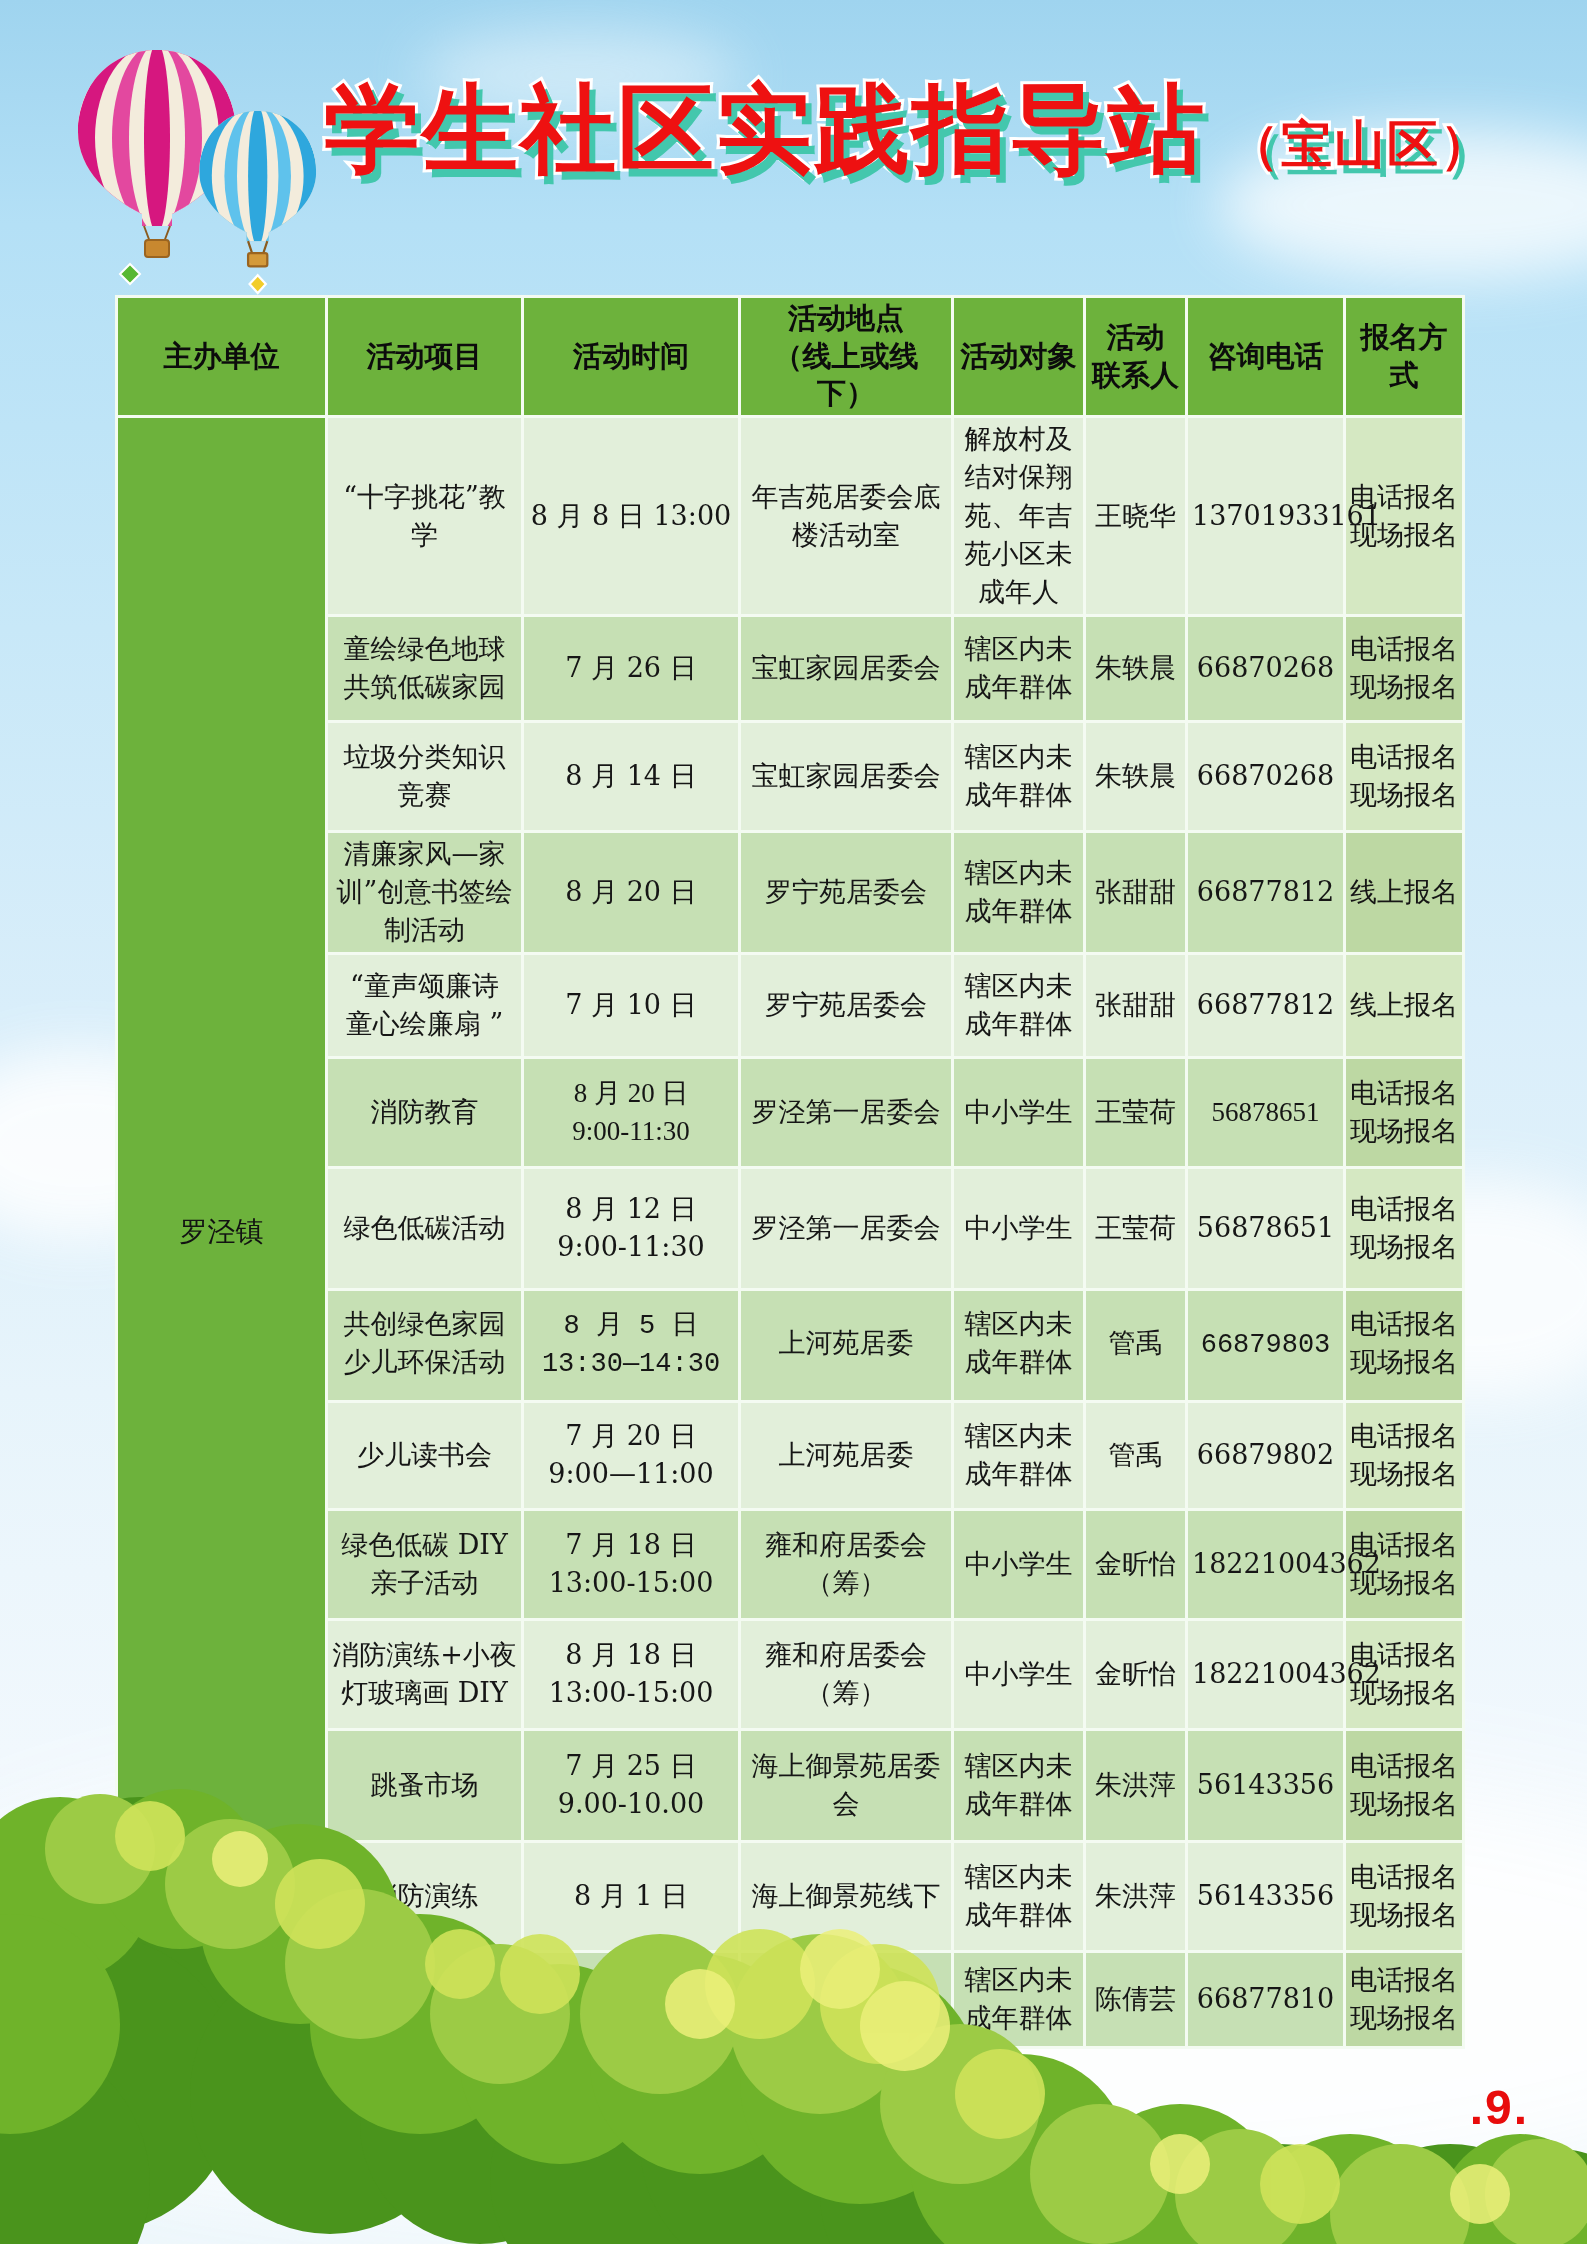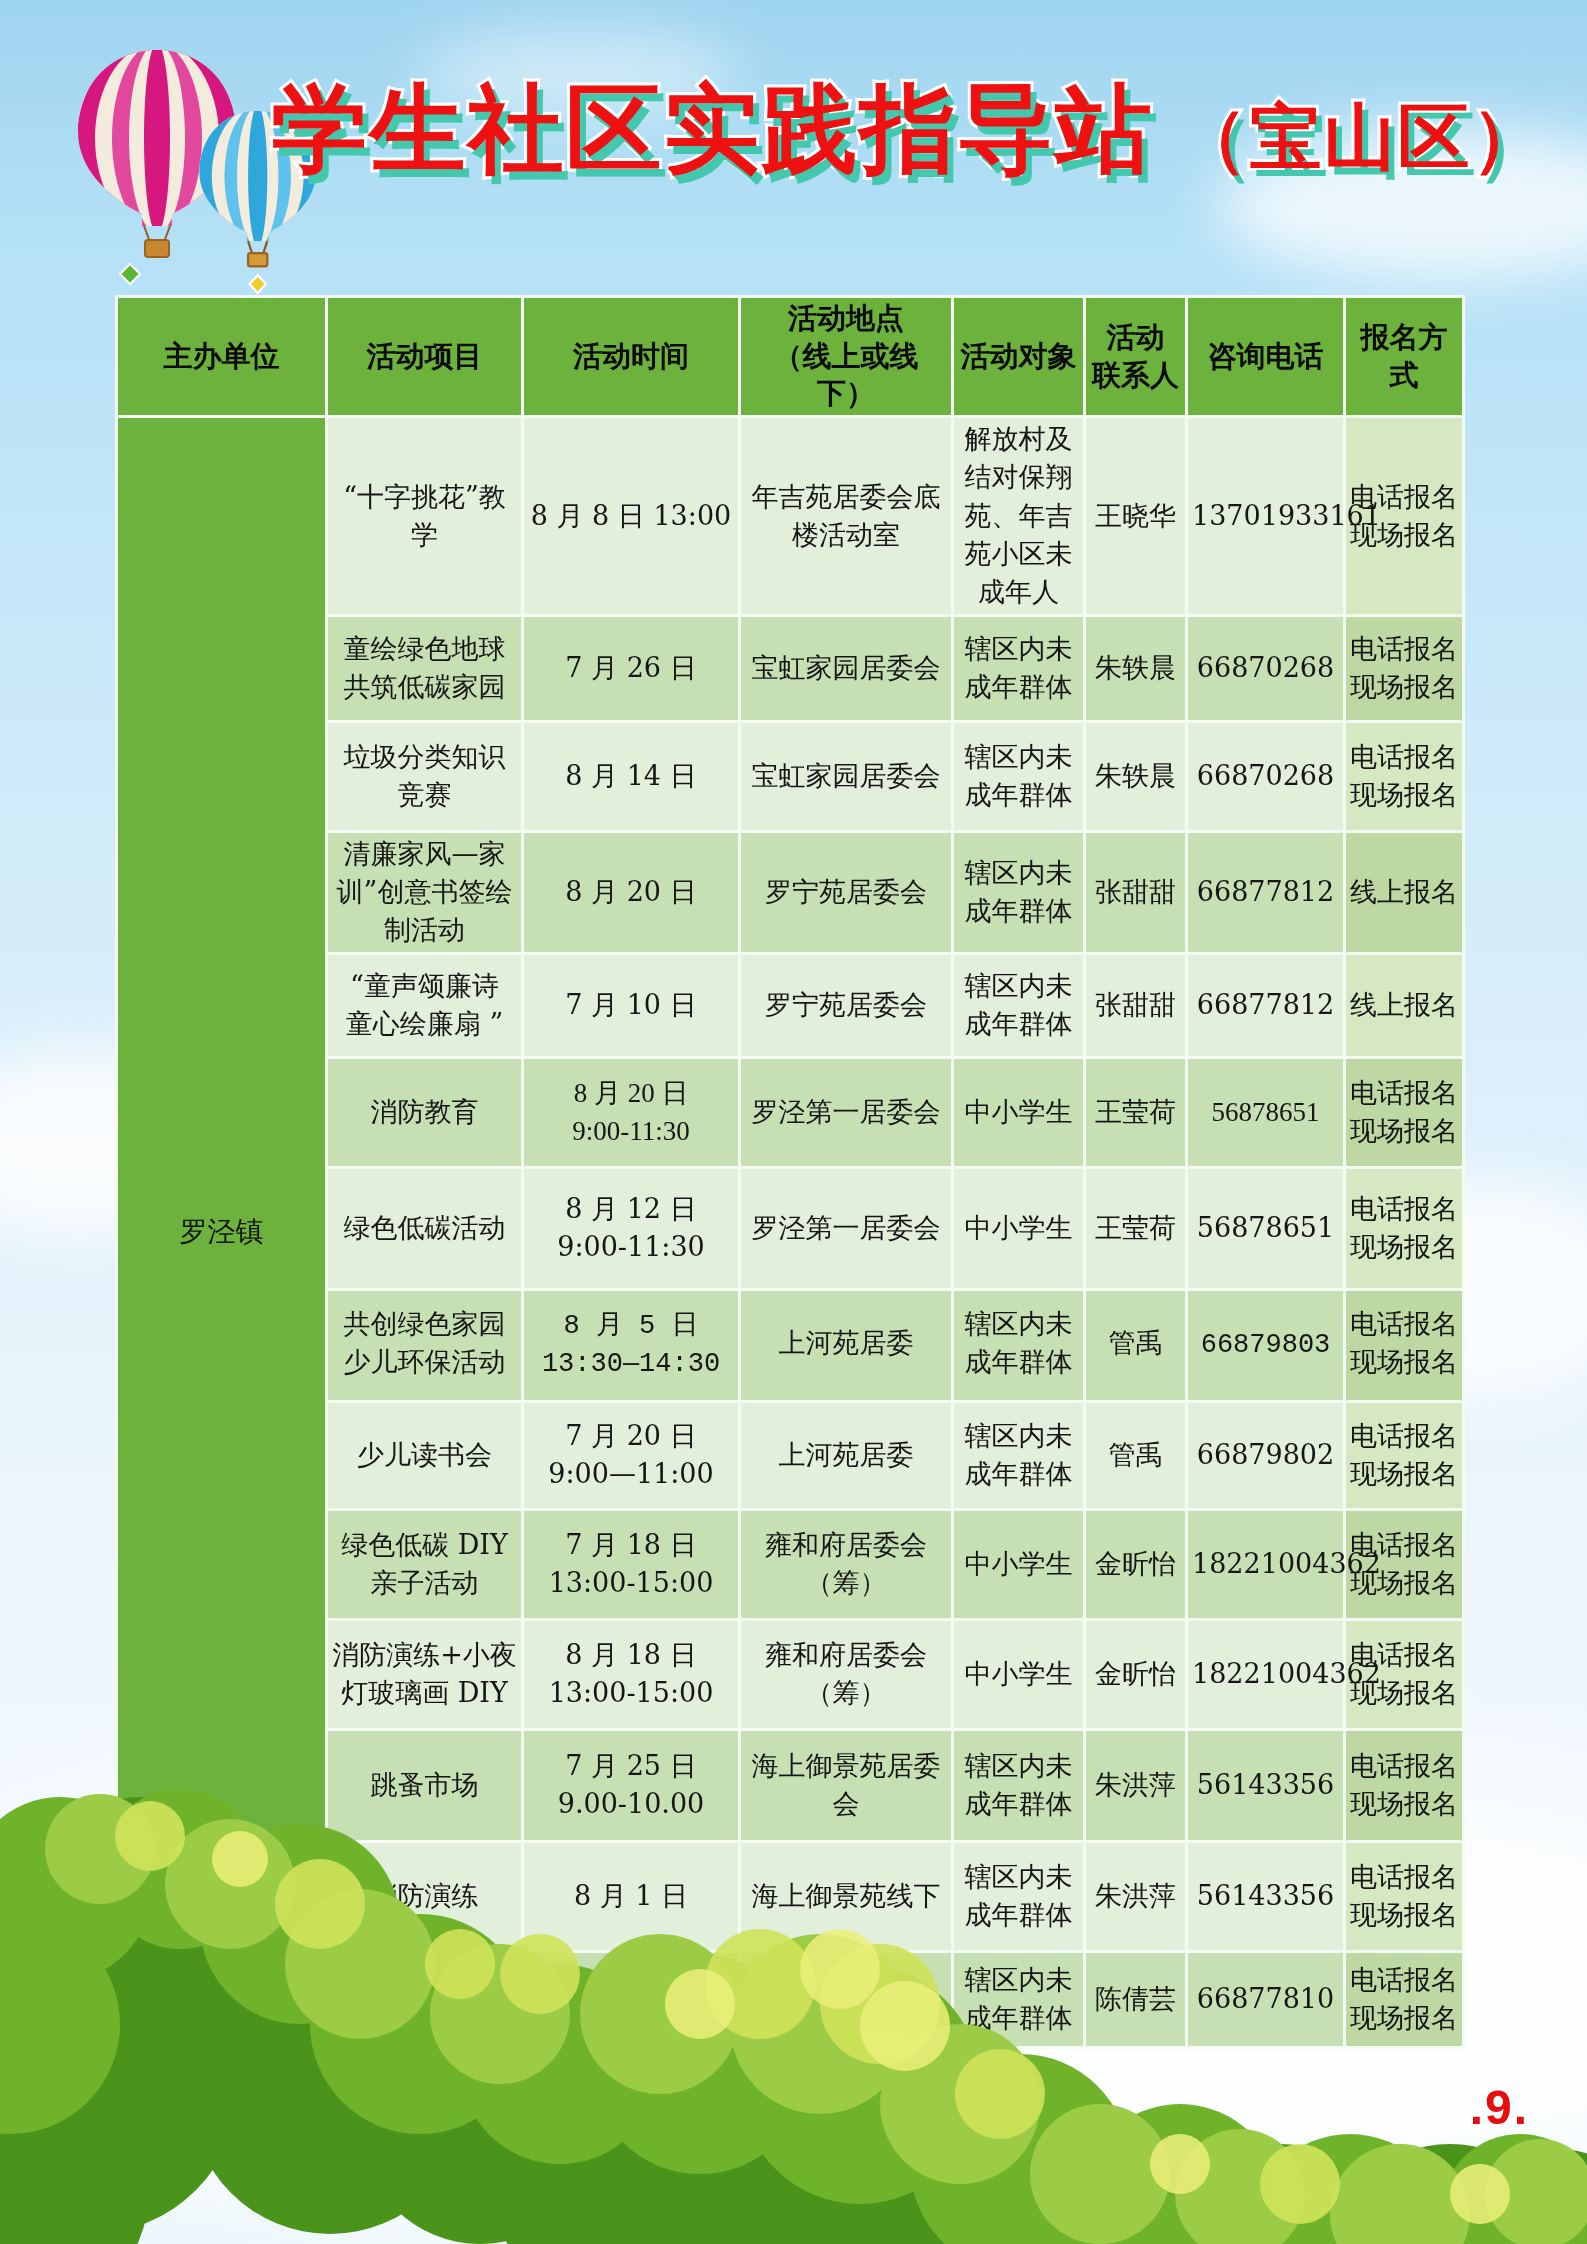--- a/index.html
+++ b/index.html
@@ -23,21 +23,21 @@
     white-space:nowrap;
   }
   .title-main,.title-region{
     font-family:"Liberation Sans","DejaVu Sans",sans-serif;font-weight:900;
     color:#ee1111;
     -webkit-text-stroke:6px #ffffff;paint-order:stroke fill;
     text-shadow:6px 8px 0 #43c7ad;
     letter-spacing:2px;
   }
   .title-main{font-size:96px;}
-  .title-region{font-size:72px;margin-top:12px;}
+  .title-region{font-size:51px;margin-top:12px;}
 
   
   table.activities{
     position:absolute;left:115px;top:295px;width:1347px;
     border-collapse:collapse;table-layout:fixed;
   }
   .activities th,.activities td{
     border:3px solid #f4fbf2;text-align:center;vertical-align:middle;
     white-space:pre-line;padding:2px 4px;box-sizing:border-box;color:#161616;
   }

